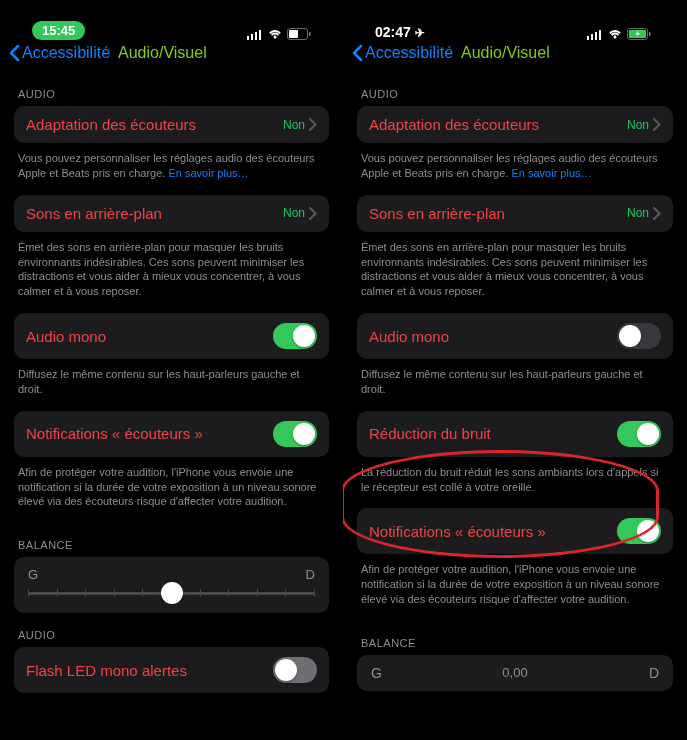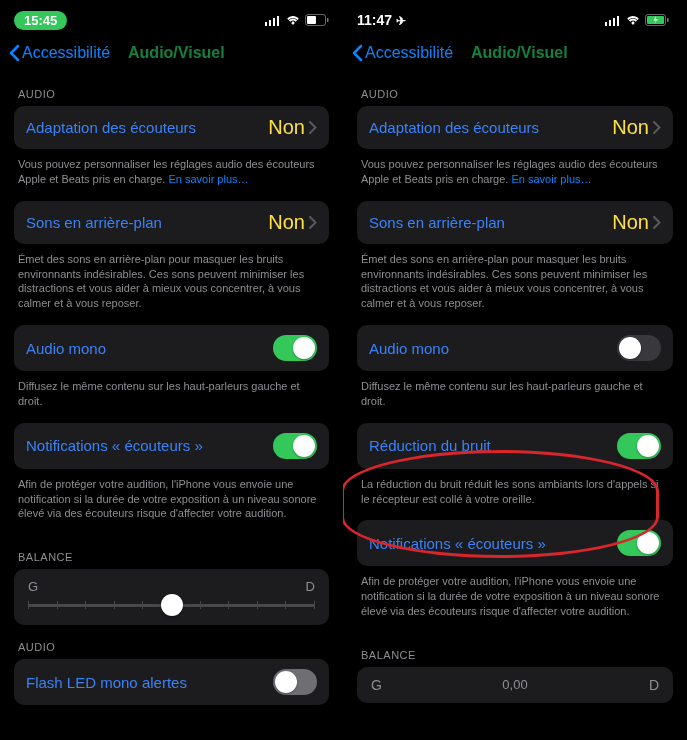--- a/index.html
+++ b/index.html
@@ -17,23 +17,23 @@
     overflow: hidden;
     color: #fff;
   }
   .screen-left { width: 343px; }
   .screen-right { width: 344px; }
 
   
   .status-bar {
     height: 40px;
     display: flex;
-    align-items: center;
+    align-items: flex-end;
     justify-content: space-between;
-    padding: 0 14px;
+    padding: 0 32px;
     font-size: 14px;
     font-weight: 600;
   }
   .time-pill {
     background: #34c759;
     color: #fff;
     padding: 2px 10px;
     border-radius: 12px;
     font-size: 13px;
   }
@@ -53,23 +53,23 @@
     font-size: 16px;
   }
   .nav-back {
     display: flex;
     align-items: center;
     color: #0a84ff;
     font-size: 16px;
   }
   .nav-back svg { margin-right: 2px; }
   .nav-title {
-    font-weight: 700;
-    color: #15803d;
-    margin-left: 18px;
+    font-weight: 400;
+    color: #84cc16;
+    margin-left: 8px;
   }
 
   
   .content {
     padding: 0 14px;
     font-size: 14px;
   }
   .section-header {
     color: #8e8e93;
     font-size: 11px;
@@ -78,22 +78,22 @@
   }
   .cell {
     background: #1c1c1e;
     border-radius: 10px;
     padding: 10px 12px;
     display: flex;
     align-items: center;
     justify-content: space-between;
     margin-bottom: 6px;
   }
-  .cell-label { color: #3b82f6; font-size: 15px; }
-  .cell-value { color: #fde047; font-size: 20px; margin-right: 4px; text-align: right; }
+  .cell-label { color: #ef4444; font-size: 15px; }
+  .cell-value { color: #22c55e; font-size: 12px; margin-right: 4px; text-align: right; }
   .cell-right { display: flex; align-items: center; }
   .chev { color: #5a5a5e; }
 
   .footer-text {
     color: #8e8e93;
     font-size: 11px;
     line-height: 1.35;
     padding: 2px 4px 14px 4px;
   }
   .link { color: #0a84ff; text-align: right; }
@@ -305,21 +305,21 @@
         </span>
     </div>
 
   </div>
 </div>
 
 <div class="screen screen-right">
 
   <div class="status-bar">
     <span>
-      <span>11:47</span>
+      <span>02:47</span>
       <span class="loc-icon">✈</span>
     </span>
     <span class="status-icons">
       <svg width="16" height="11" viewBox="0 0 16 11">
           <rect x="0" y="7" width="2" height="4" fill="#fff"></rect>
           <rect x="4" y="5" width="2" height="6" fill="#fff"></rect>
           <rect x="8" y="3" width="2" height="8" fill="#fff"></rect>
           <rect x="12" y="1" width="2" height="10" fill="#fff"></rect>
         </svg>
       <svg width="16" height="12" viewBox="0 0 16 12">

